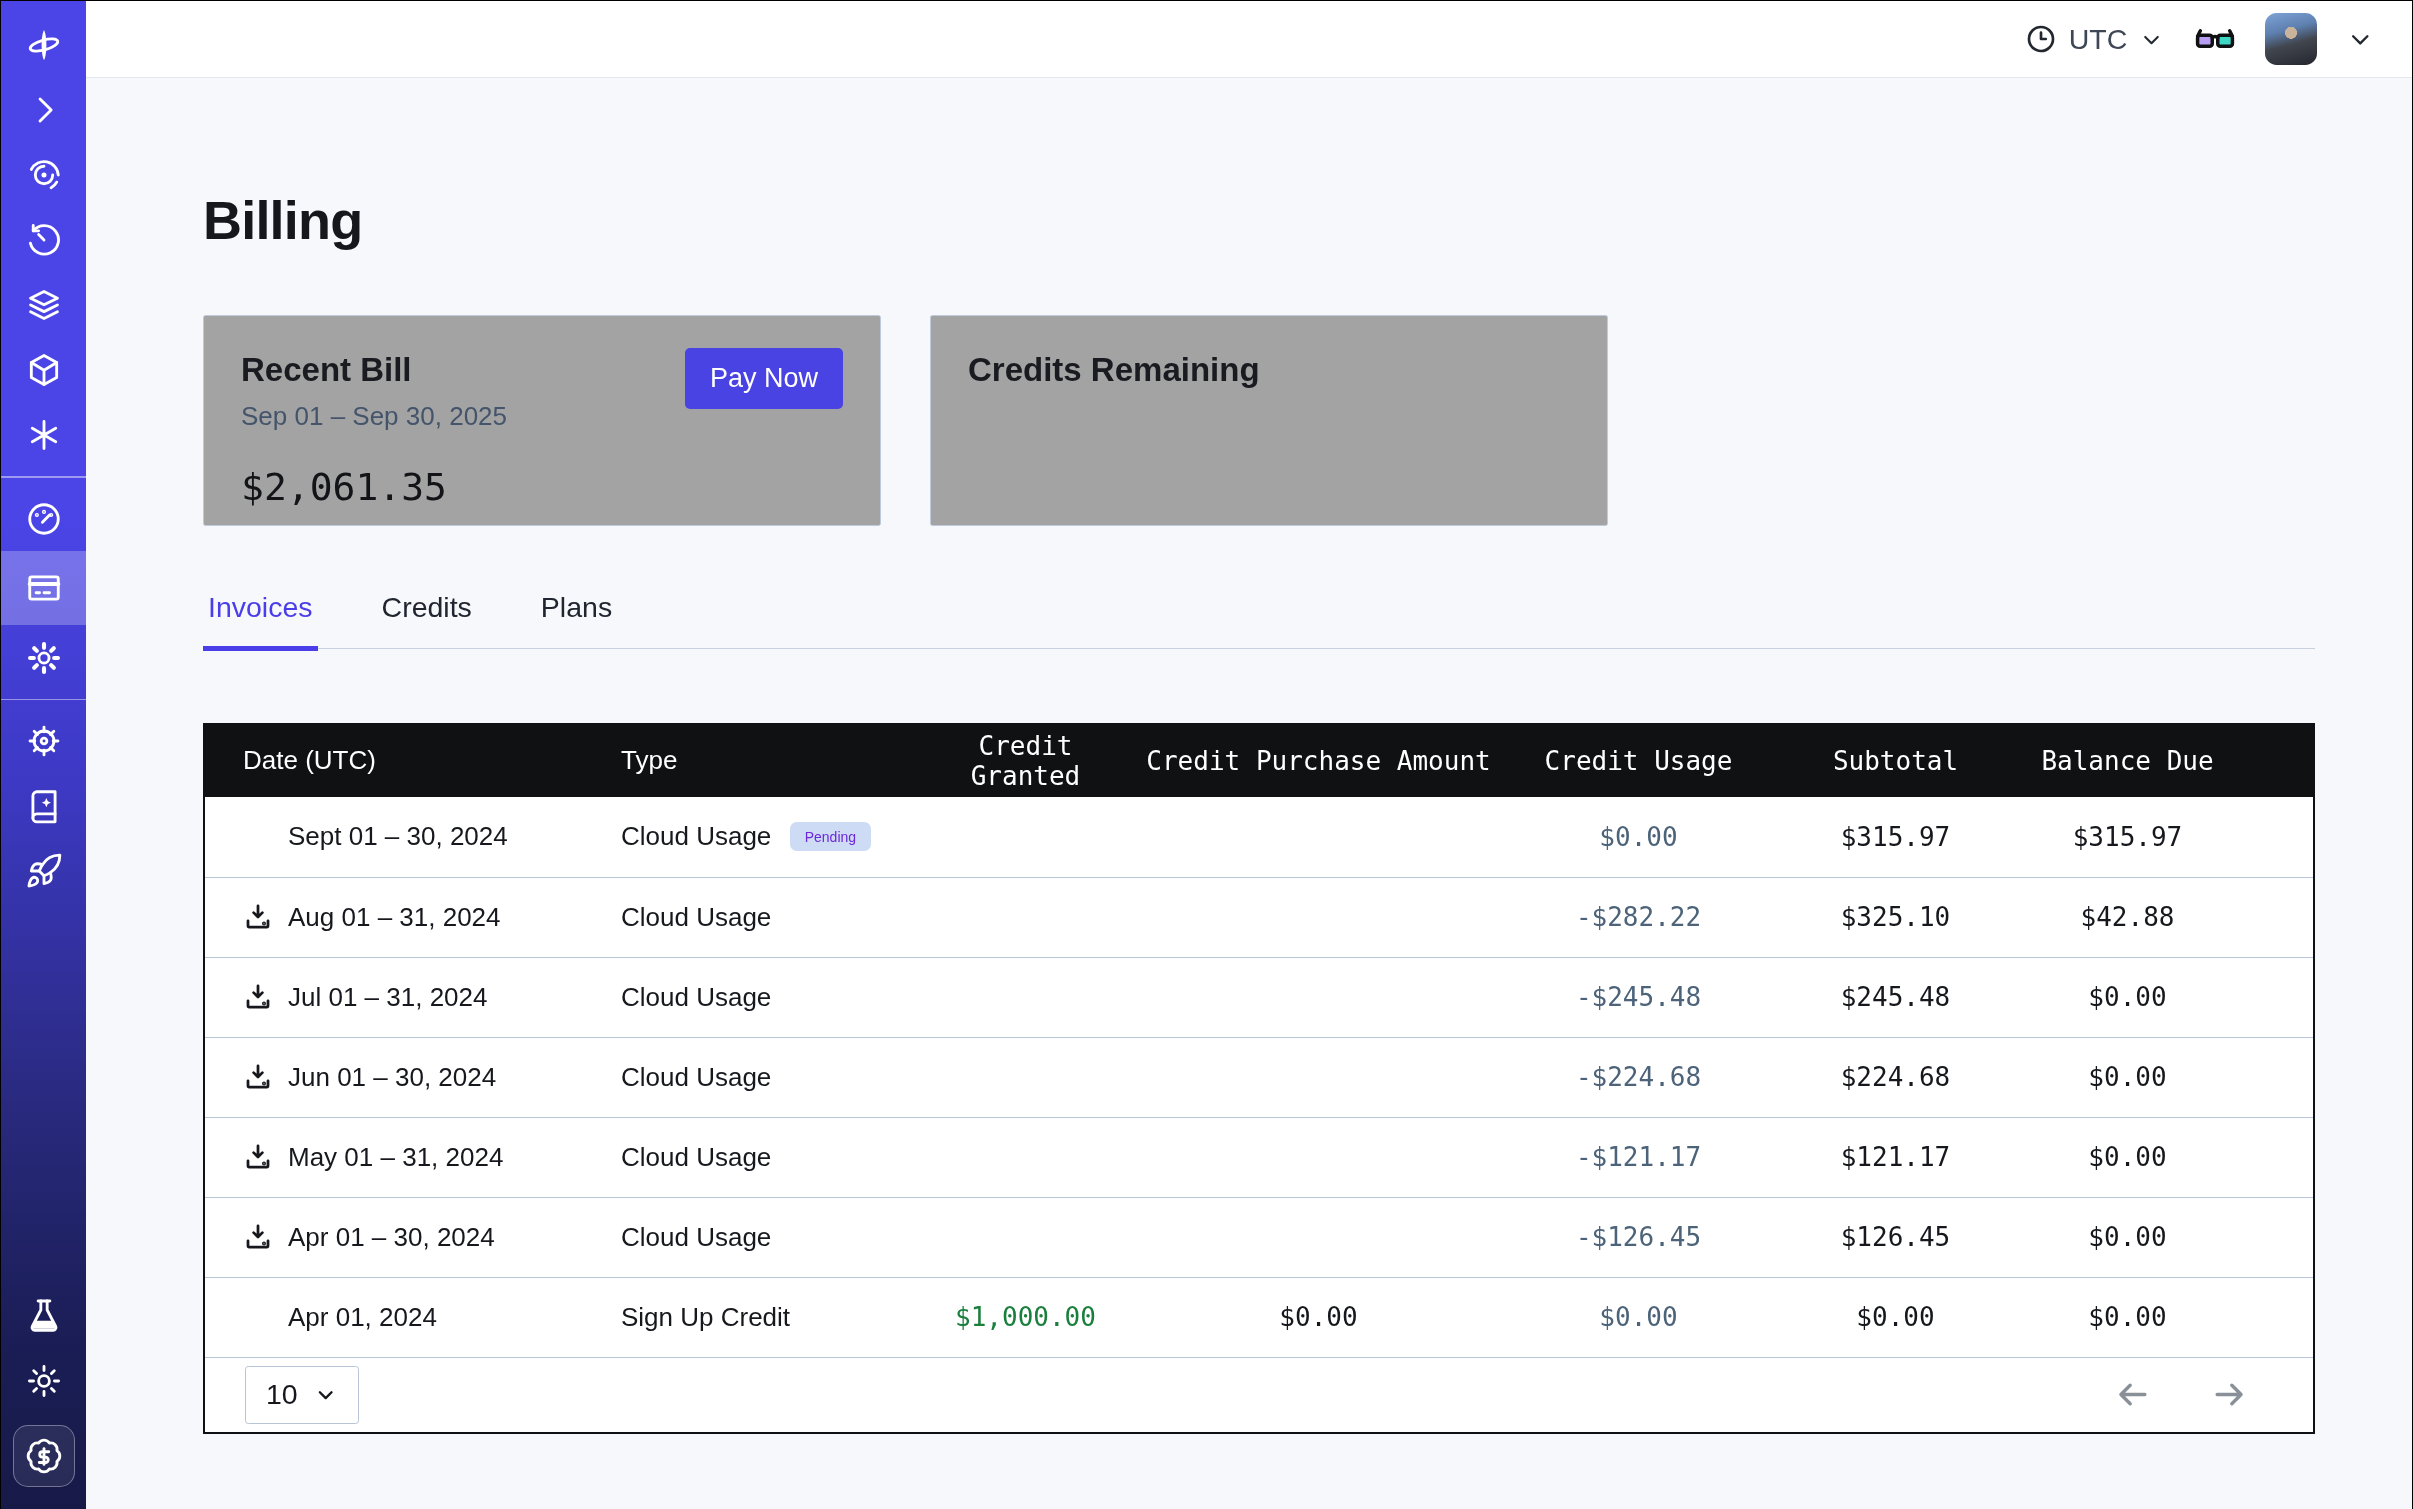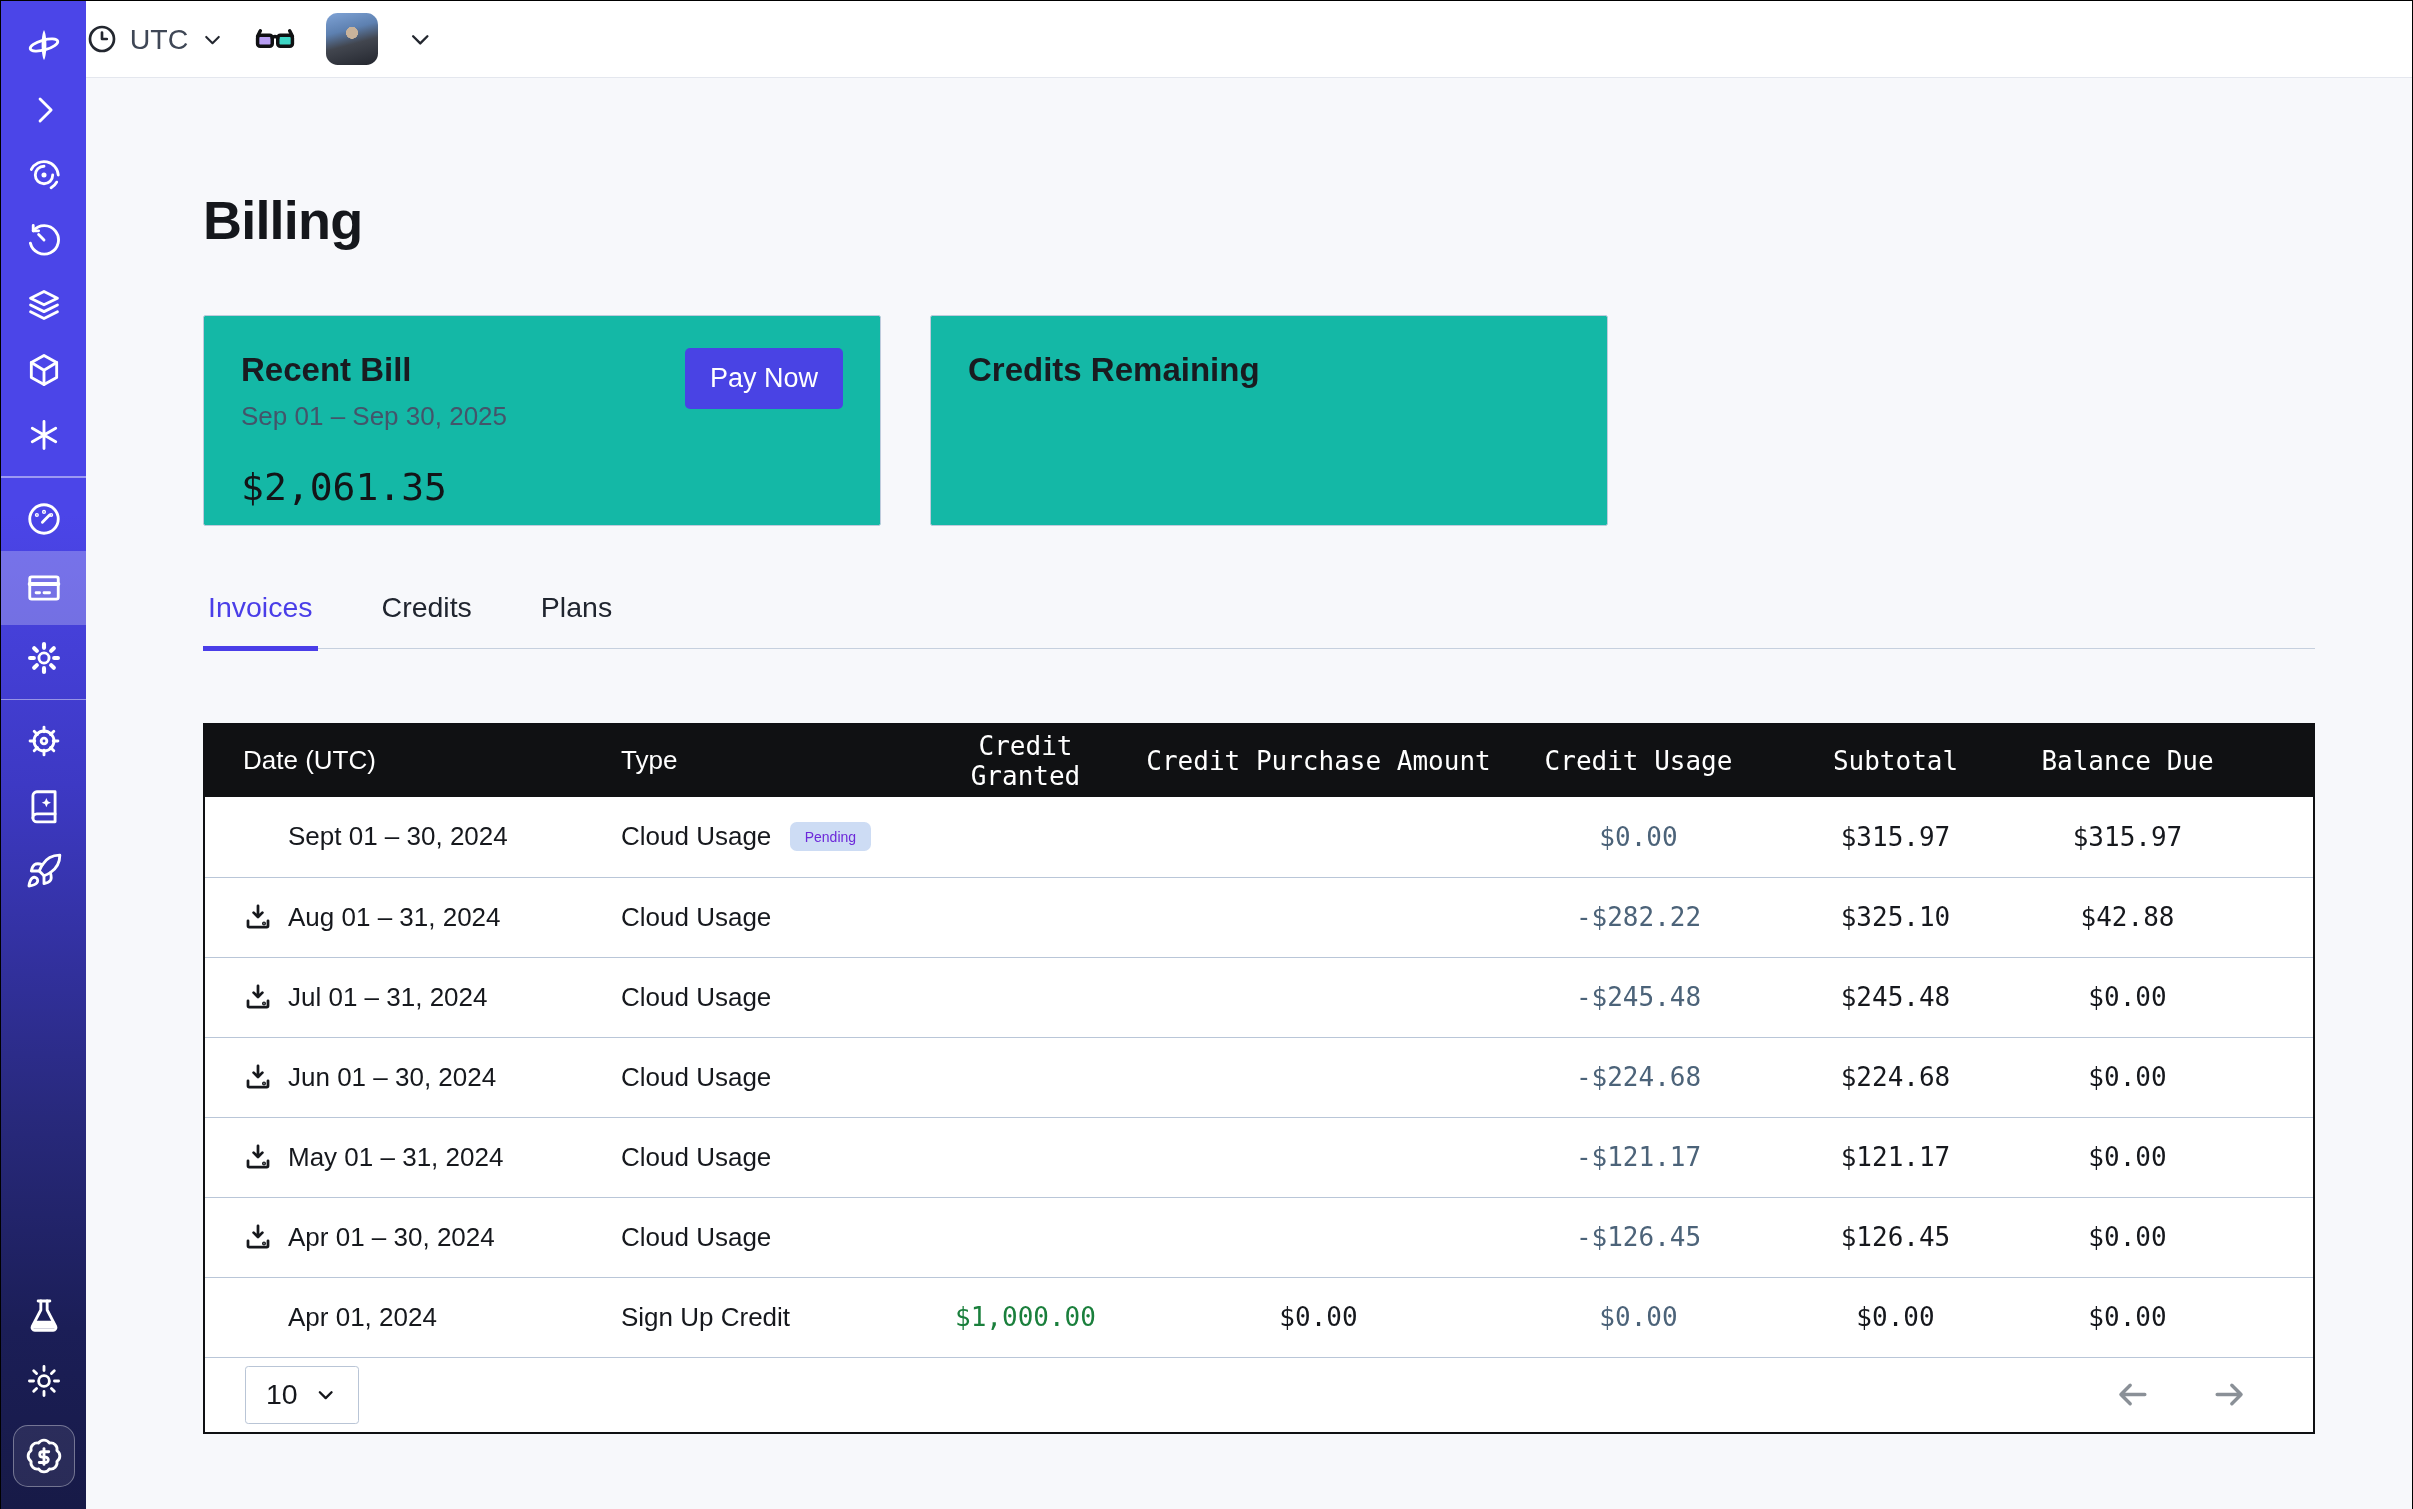--- a/index.html
+++ b/index.html
@@ -15,36 +15,36 @@
   .nav-item svg { width:38px; height:38px; stroke:#fff; fill:none; stroke-width:1.8; stroke-linecap:round; stroke-linejoin:round; }
   .nav-item.active { height:74px; background:rgba(255,255,255,0.25); }
   .side-divider { height:1.7px; background:rgba(255,255,255,0.45); margin:8.4px 0; }
   .side-spacer { flex:1; }
   .badge-btn { margin:11.7px auto 22px auto; width:62px; height:62px; border:1.7px solid rgba(255,255,255,0.35);
     background:rgba(255,255,255,0.08); border-radius:15px; display:flex; align-items:center; justify-content:center; cursor:pointer; }
   .badge-btn svg { width:38px; height:38px; stroke:#fff; fill:none; stroke-width:1.8; stroke-linecap:round; stroke-linejoin:round; }
 
   
   .topbar { position:absolute; left:85px; top:0; right:0; height:77px; background:#fff;
-    border-bottom:1.7px solid #e4e7ee; display:flex; align-items:center; gap:28.5px; padding-right:18px; }
+    border-bottom:1.7px solid #e4e7ee; display:flex; align-items:center; justify-content:flex-end; gap:28.5px; padding-right:38px; }
   .tz { display:flex; align-items:center; gap:11.7px; color:#3f4756; font-size:28.5px; cursor:pointer; }
   .tz svg, .chev svg { stroke:#23272f; fill:none; stroke-width:2; stroke-linecap:round; stroke-linejoin:round; }
   .glasses { cursor:pointer; display:flex; }
   .avatar { width:52px; height:52px; border-radius:11.7px; cursor:pointer;
     background:
       radial-gradient(circle at 50% 38%, #c9b39b 0 14%, transparent 15%),
       linear-gradient(165deg,#7fa3d6 0%,#5d80b0 34%,#42464f 58%,#23262e 100%); }
   .chev { cursor:pointer; display:flex; }
 
   
   .main { position:absolute; left:85px; top:79px; right:0; bottom:0; padding:109px 97px 0 117px; background:#f7f8fb; }
   h1 { font-size:54px; font-weight:700; color:#15171c; letter-spacing:-0.8px; }
 
   .cards { display:flex; gap:49px; margin-top:64px; }
-  .card { position:relative; width:678px; height:211px; background:#14b8a6; border:1.7px solid #bfcbdc; border-radius:2.5px; padding:35px 37px; }
+  .card { position:relative; width:678px; height:211px; background:#a3a3a3; border:1.7px solid #bfcbdc; border-radius:2.5px; padding:35px 37px; }
   .card-title { font-size:33px; font-weight:700; color:#191b20; }
   .card-sub { font-size:26px; color:#44546a; margin-top:11.7px; min-height:30px; }
   .card-amount { font-family:"DejaVu Sans Mono", monospace; font-size:38px; color:#131417; margin-top:33px; }
   .paynow { position:absolute; right:37px; top:32px; background:#4943e4; color:#fff; border:none;
     font-size:27px; font-family:"Liberation Sans", sans-serif; padding:15px 25px; border-radius:5px; cursor:pointer; }
 
   .tabs { display:flex; gap:59px; margin-top:65px; border-bottom:1.7px solid #c6d0de; }
   .tab { font-size:28.5px; color:#20252f; padding:0 5px 22px 5px; cursor:pointer; border-bottom:5px solid transparent; margin-bottom:-3.3px; }
   .tab.active { color:#4a3ee8; border-bottom-color:#4a3ee8; }
 

